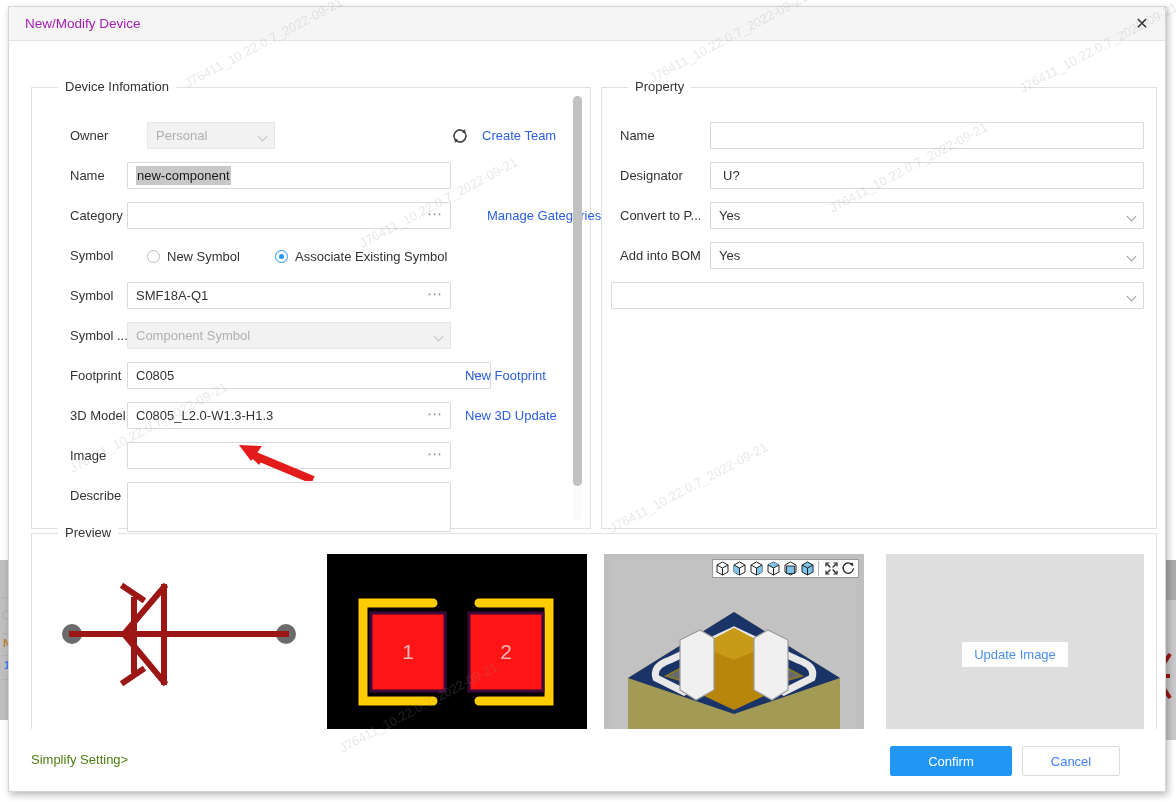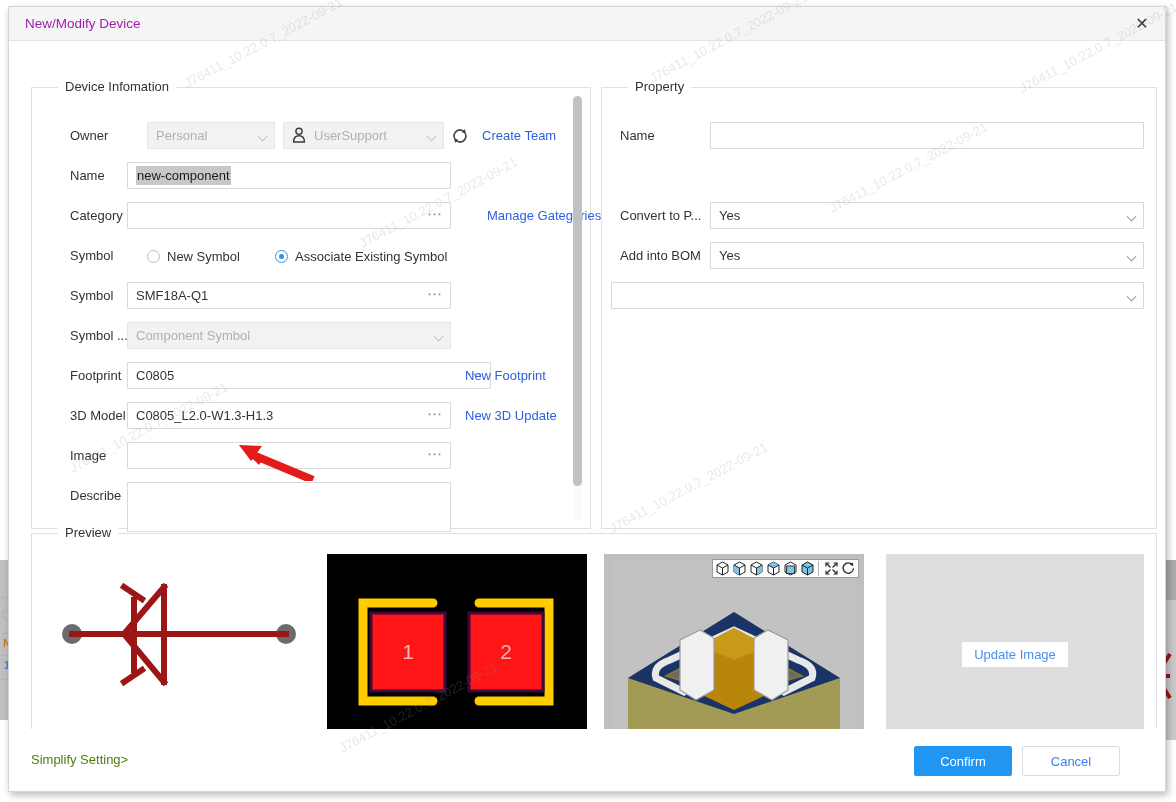--- a/index.html
+++ b/index.html
@@ -234,21 +234,21 @@
   #simplify-link {
     position: absolute; left: 22px; top: 22px;
     color: #4d7c0f; font-size: 13px; cursor: pointer;
   }
   .btn {
     position: absolute; top: 16px; height: 30px;
     font-family: "Liberation Sans", sans-serif; font-size: 13px;
     border-radius: 2px; cursor: pointer;
   }
   #confirm-btn {
-    right: 153px; width: 98px;
+    right: 153px; width: 122px;
     background: #2196f3; border: 1px solid #2196f3; color: #fff; margin-left: 24px;
   }
   #cancel-btn {
     right: 45px; width: 98px;
     background: #fff; border: 1px solid #dcdcdc; color: #3d7ff2;
   }
 
   
   #annotation-arrow {
     position: absolute; left: 228px; top: 398px;
@@ -298,28 +298,20 @@
 
     <div class="panel" id="device-panel">
       <div class="panel-legend">Device Infomation</div>
 
       <div class="frow" style="top:34px">
         <div class="flabel">Owner</div>
         <div class="fctl" style="left:115px; top:0; width:128px">
           <div class="disabled-box">Personal</div>
           <span class="chev light"></span>
         </div>
-        <div class="fctl" style="left:251px; top:0; width:161px">
-          <div class="disabled-box" style="padding-left:30px">UserSupport</div>
-          <svg class="usericon" viewBox="0 0 14 16">
-            <circle cx="7" cy="4.3" r="3.1" fill="none" stroke="#3a3a3a" stroke-width="1.4"></circle>
-            <path d="M1.6 15 C1.6 10.6 4.2 8.8 7 8.8 C9.8 8.8 12.4 10.6 12.4 15 Z" fill="none" stroke="#3a3a3a" stroke-width="1.4"></path>
-          </svg>
-          <span class="chev light"></span>
-        </div>
         <svg class="refresh-icon" style="left:418px; top:4px" viewBox="0 0 20 20">
           <path d="M15 6.5 A6 6 0 1 0 16 10" fill="none" stroke="#4a4a4a" stroke-width="1.4" stroke-linecap="round"></path>
           <path d="M5 13.5 A6 6 0 1 0 4 10" fill="none" stroke="#4a4a4a" stroke-width="1.4" stroke-linecap="round"></path>
           <path d="M15 3 L15.6 7 L11.7 6.4 Z" fill="#4a4a4a"></path>
           <path d="M5 17 L4.4 13 L8.3 13.6 Z" fill="#4a4a4a"></path>
         </svg>
         <div class="linkbtn" style="left:450px; top:0">Create Team</div>
       </div>
 
       <div class="frow" style="top:74px">
@@ -408,20 +400,26 @@
     <div class="panel" id="property-panel">
       <div class="panel-legend">Property</div>
 
       <div class="frow" style="top:34px">
         <div class="flabel right-panel">Name</div>
         <div class="fctl" style="left:108px; top:0; width:434px">
           <input class="txt" style="padding-right: 8px;" value="">
         </div>
       </div>
 
+      <div class="frow" style="top:74px">
+        <div class="flabel right-panel">Designator</div>
+        <div class="fctl" style="left:108px; top:0; width:434px">
+          <input class="txt" style="padding-right: 8px; padding-left: 12px;" value="U?">
+        </div>
+      </div>
 
       <div class="frow" style="top:114px">
         <div class="flabel right-panel">Convert to P...</div>
         <div class="fctl" style="left:108px; top:0; width:434px">
           <div class="selwrap">
             <select class="sel"><option value="Yes">Yes</option><option value="No">No</option></select>
             <span class="chev"></span>
           </div>
         </div>
       </div>

